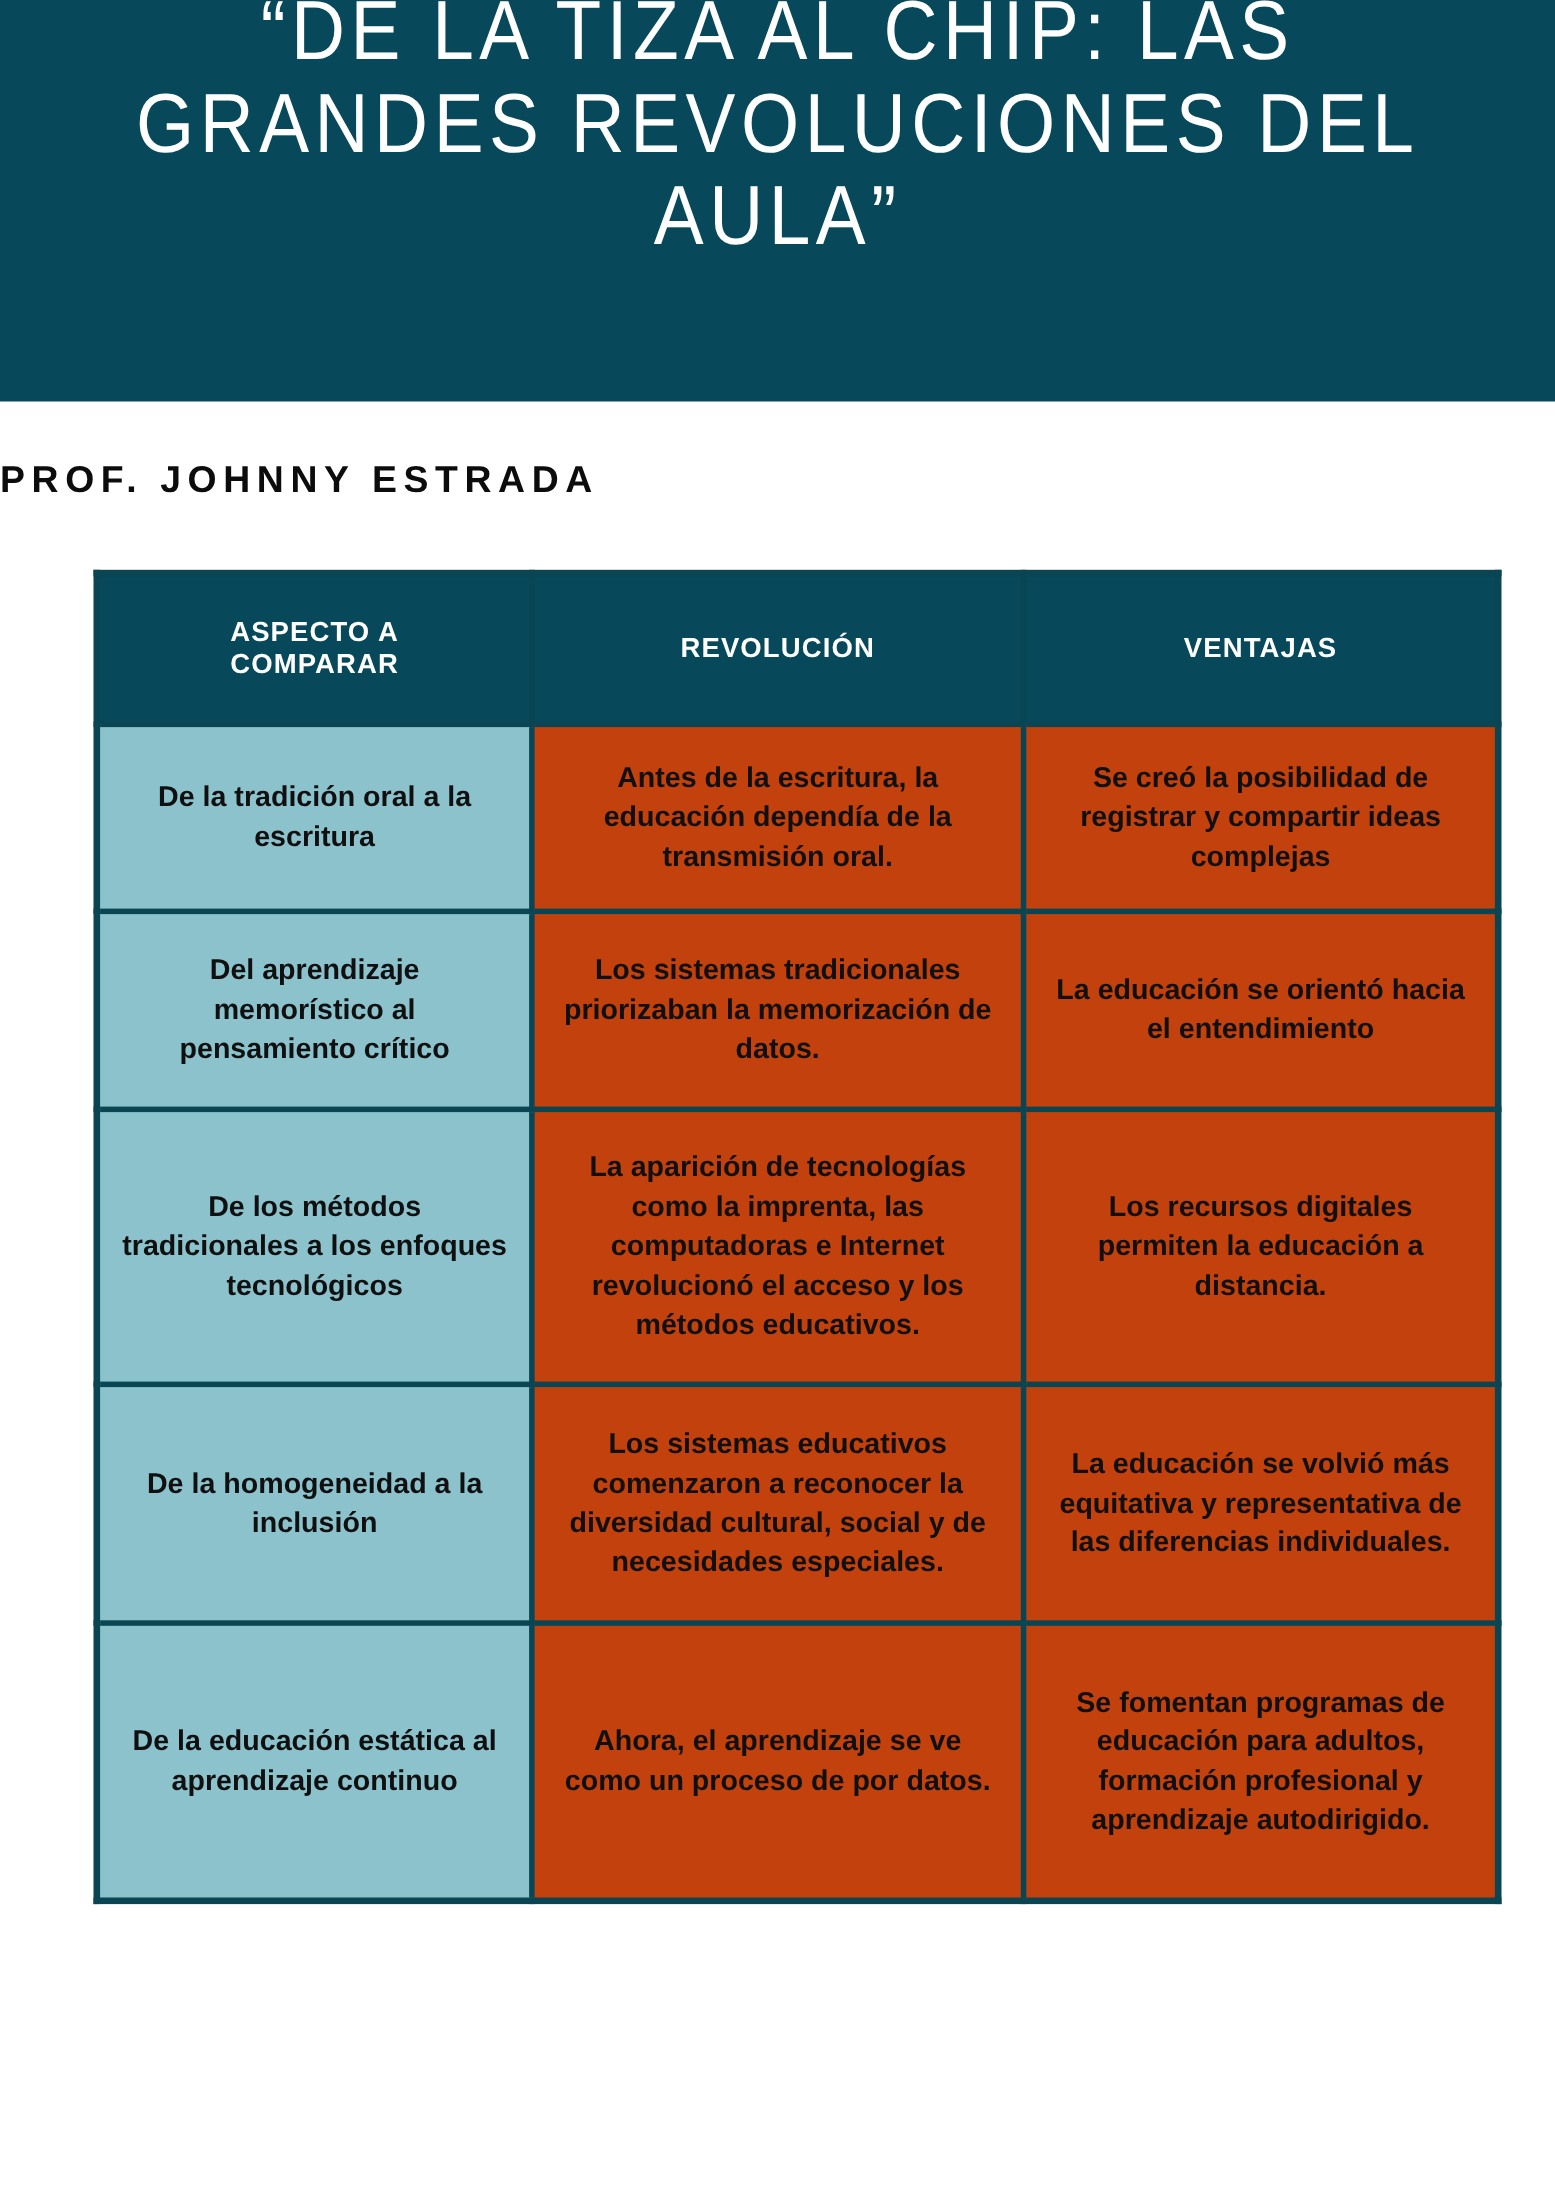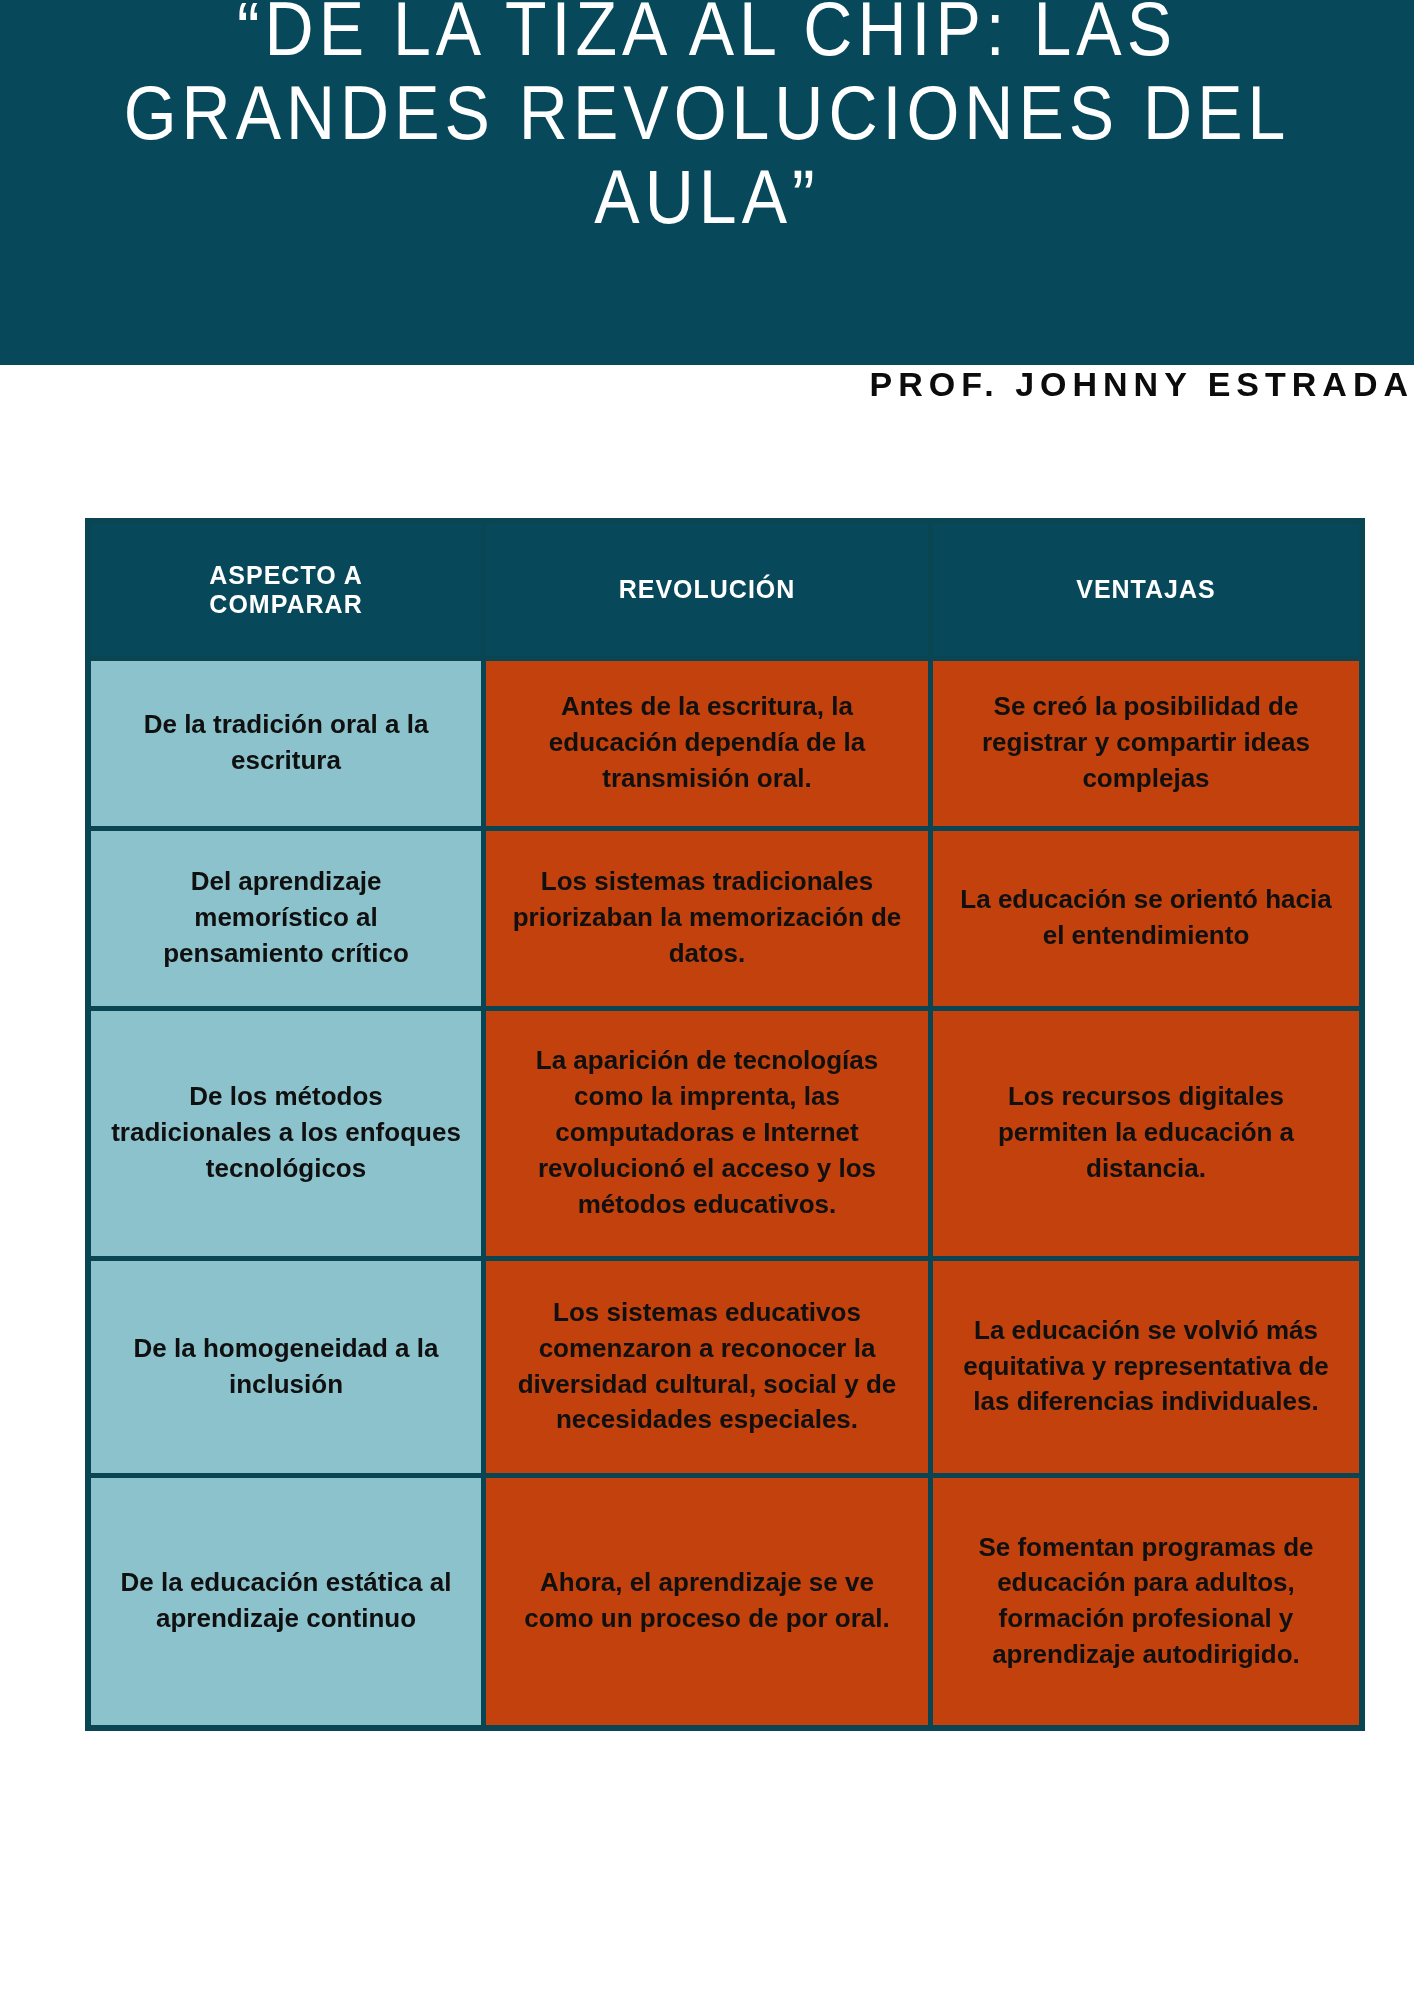--- a/index.html
+++ b/index.html
@@ -25,21 +25,22 @@
     color:#ffffff;
     font-size:68px;
     font-weight:400;
     letter-spacing:5px;
     line-height:1.1;
     text-align:center;
     width:1220px;
     transform:scaleY(1.12);
   }
   .subtitle{
-    text-align:right;
+    margin-top:52px;
+    text-align:left;
     color:#0c0c0c;
     font-size:34px;
     font-weight:700;
     letter-spacing:6px;
   }
   .table-wrap{
     position:absolute;
     left:85px;top:518px;
     width:1280px;
   }
@@ -124,18 +125,18 @@
         <td>La aparición de tecnologías como la imprenta, las computadoras e Internet revolucionó el acceso y los métodos educativos.</td>
         <td>Los recursos digitales permiten la educación a distancia.</td>
       </tr>
       <tr class="r4">
         <td class="aspect">De la homogeneidad a la inclusión</td>
         <td>Los sistemas educativos comenzaron a reconocer la diversidad cultural, social y de necesidades especiales.</td>
         <td>La educación se volvió más equitativa y representativa de las diferencias individuales.</td>
       </tr>
       <tr class="r5">
         <td class="aspect">De la educación estática al aprendizaje continuo</td>
-        <td>Ahora, el aprendizaje se ve como un proceso de por oral.</td>
+        <td>Ahora, el aprendizaje se ve como un proceso de por datos.</td>
         <td>Se fomentan programas de educación para adultos, formación profesional y aprendizaje autodirigido.</td>
       </tr>
     </tbody>
   </table>
 </div>
 
 </body></html>

